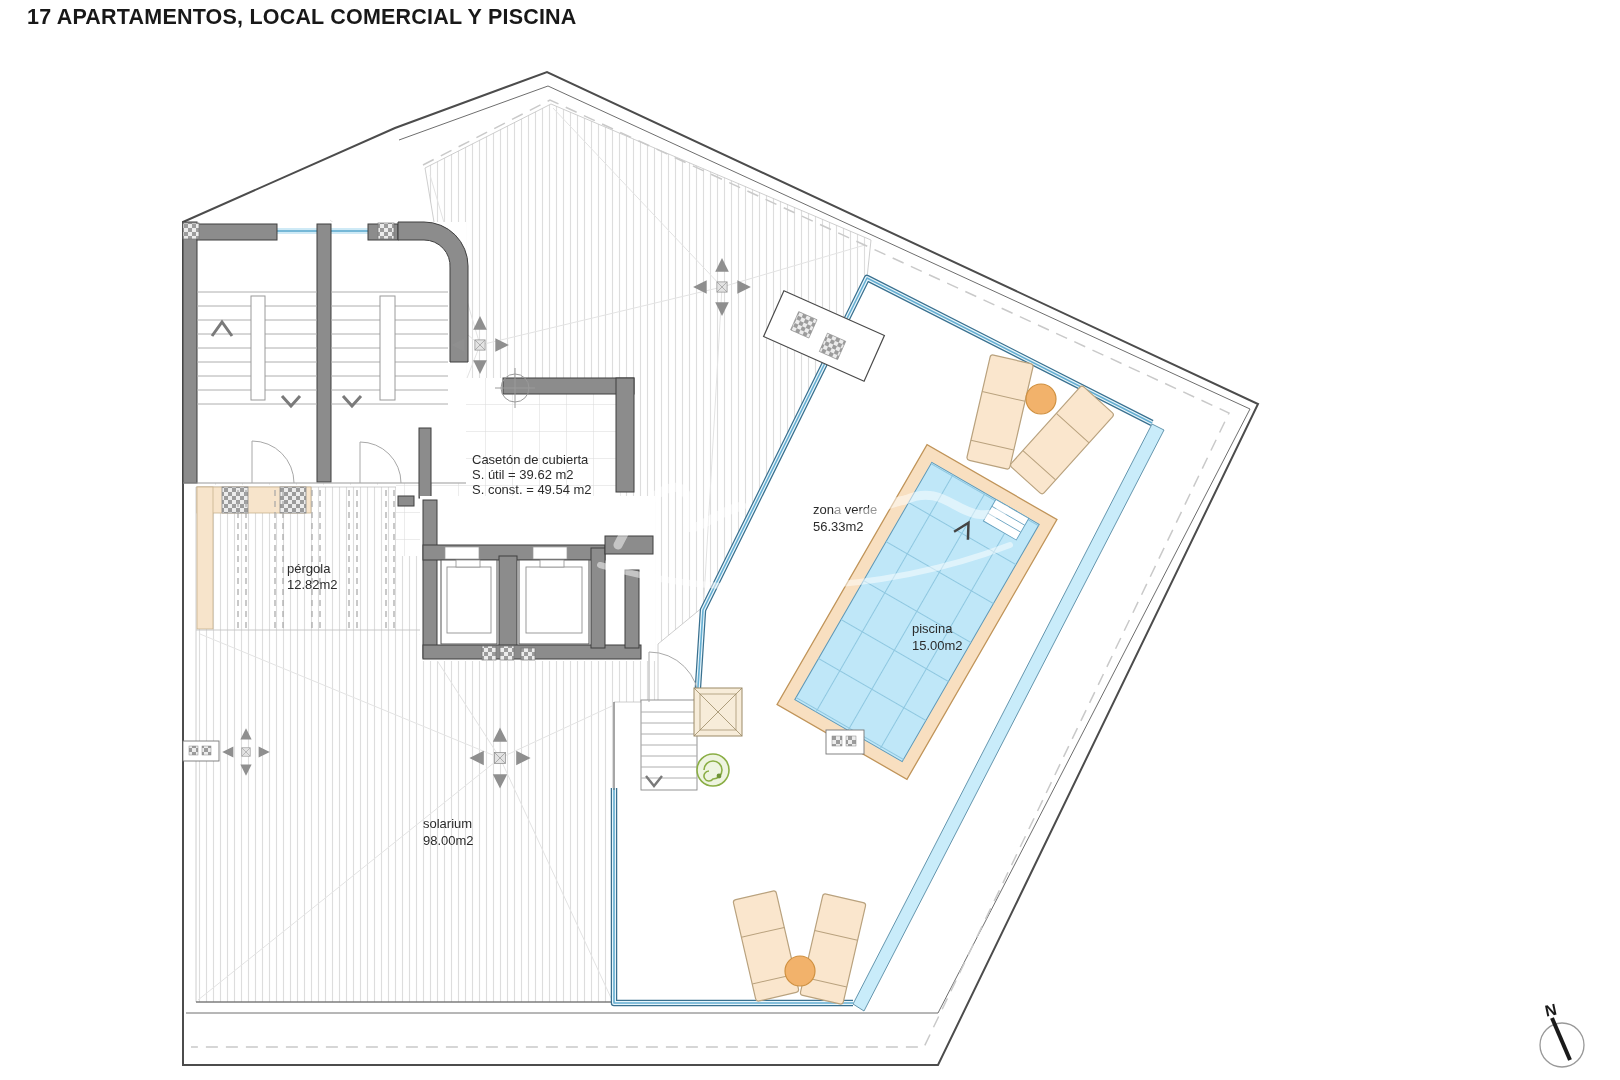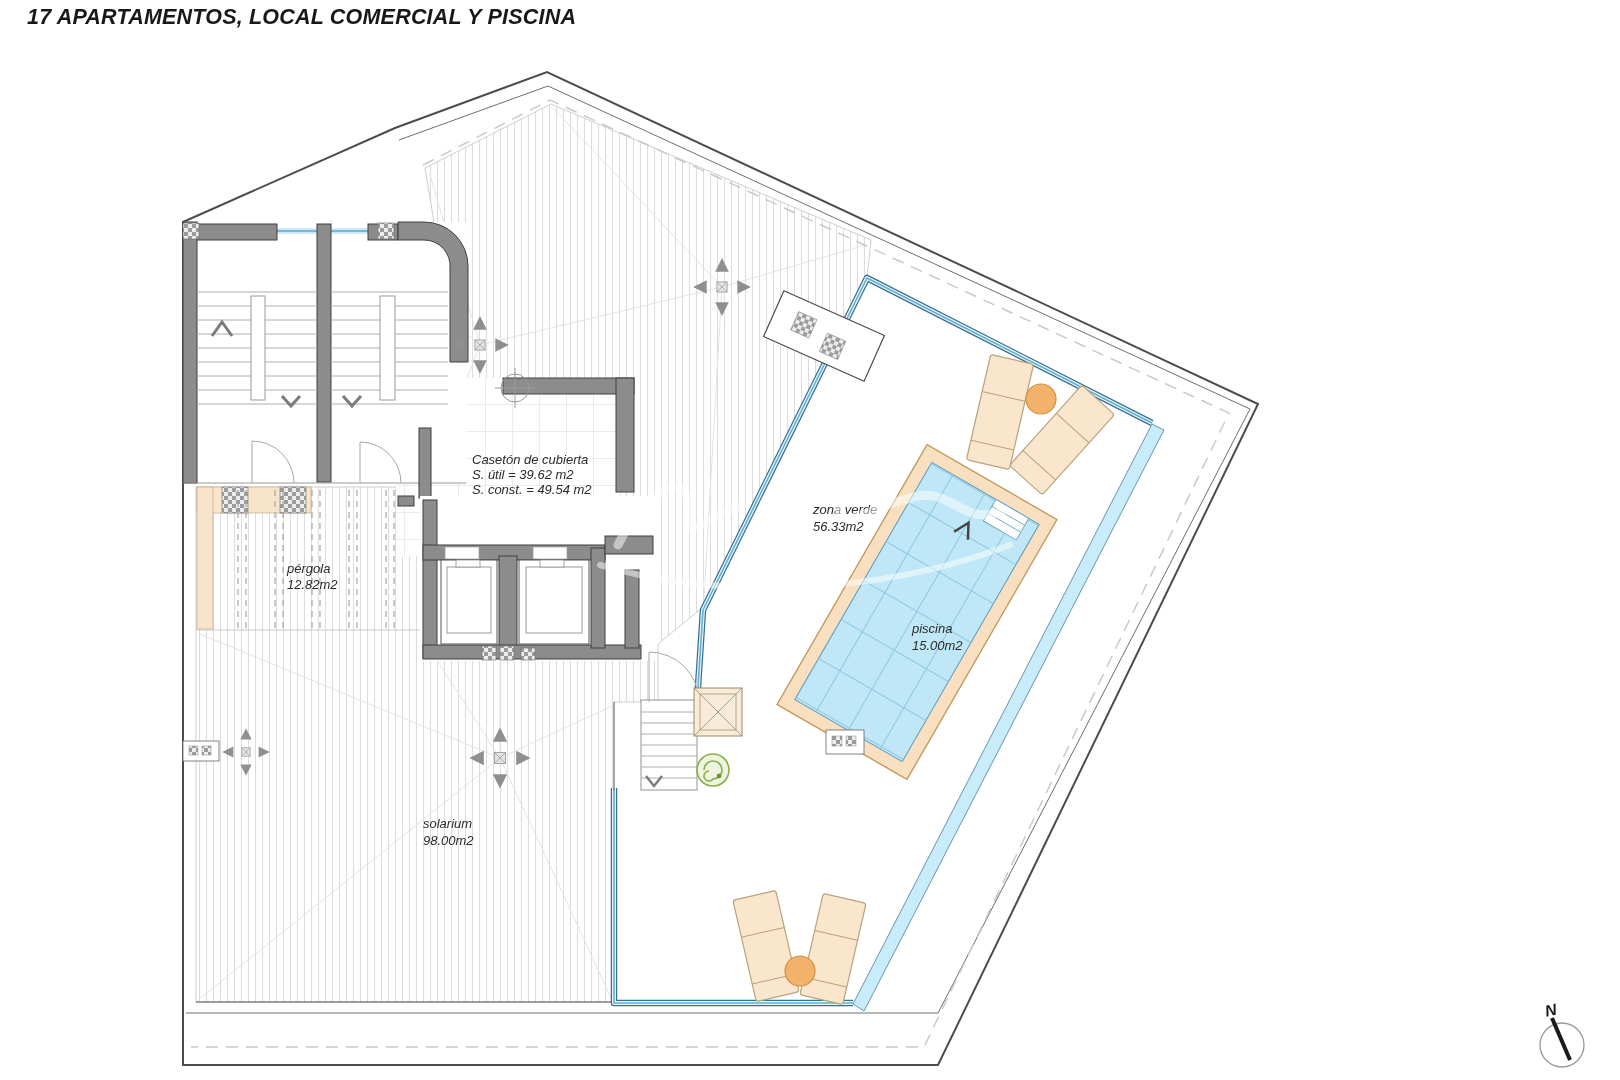--- a/index.html
+++ b/index.html
@@ -1,17 +1,17 @@
 <!DOCTYPE html>
 <html><head>
 <meta charset="utf-8">
 <style>
   html,body{margin:0;padding:0;background:#ffffff;}
   .stage{position:relative;width:1620px;height:1080px;background:#ffffff;overflow:hidden;
-         font-family:"Liberation Sans", sans-serif;font-style:italic;}
+         font-family:"Liberation Sans", sans-serif;}
   svg{display:block;}
   text{font-family:"Liberation Sans", sans-serif;}
   .plan-label{font-size:13px;fill:#2b2b2b;}
   .title-text{font-size:21.5px;font-weight:bold;fill:#181818;letter-spacing:.2px;}
 </style>
 </head>
 <body>
 
 <div class="stage">
 <svg width="1620" height="1080" viewBox="0 0 1620 1080">

